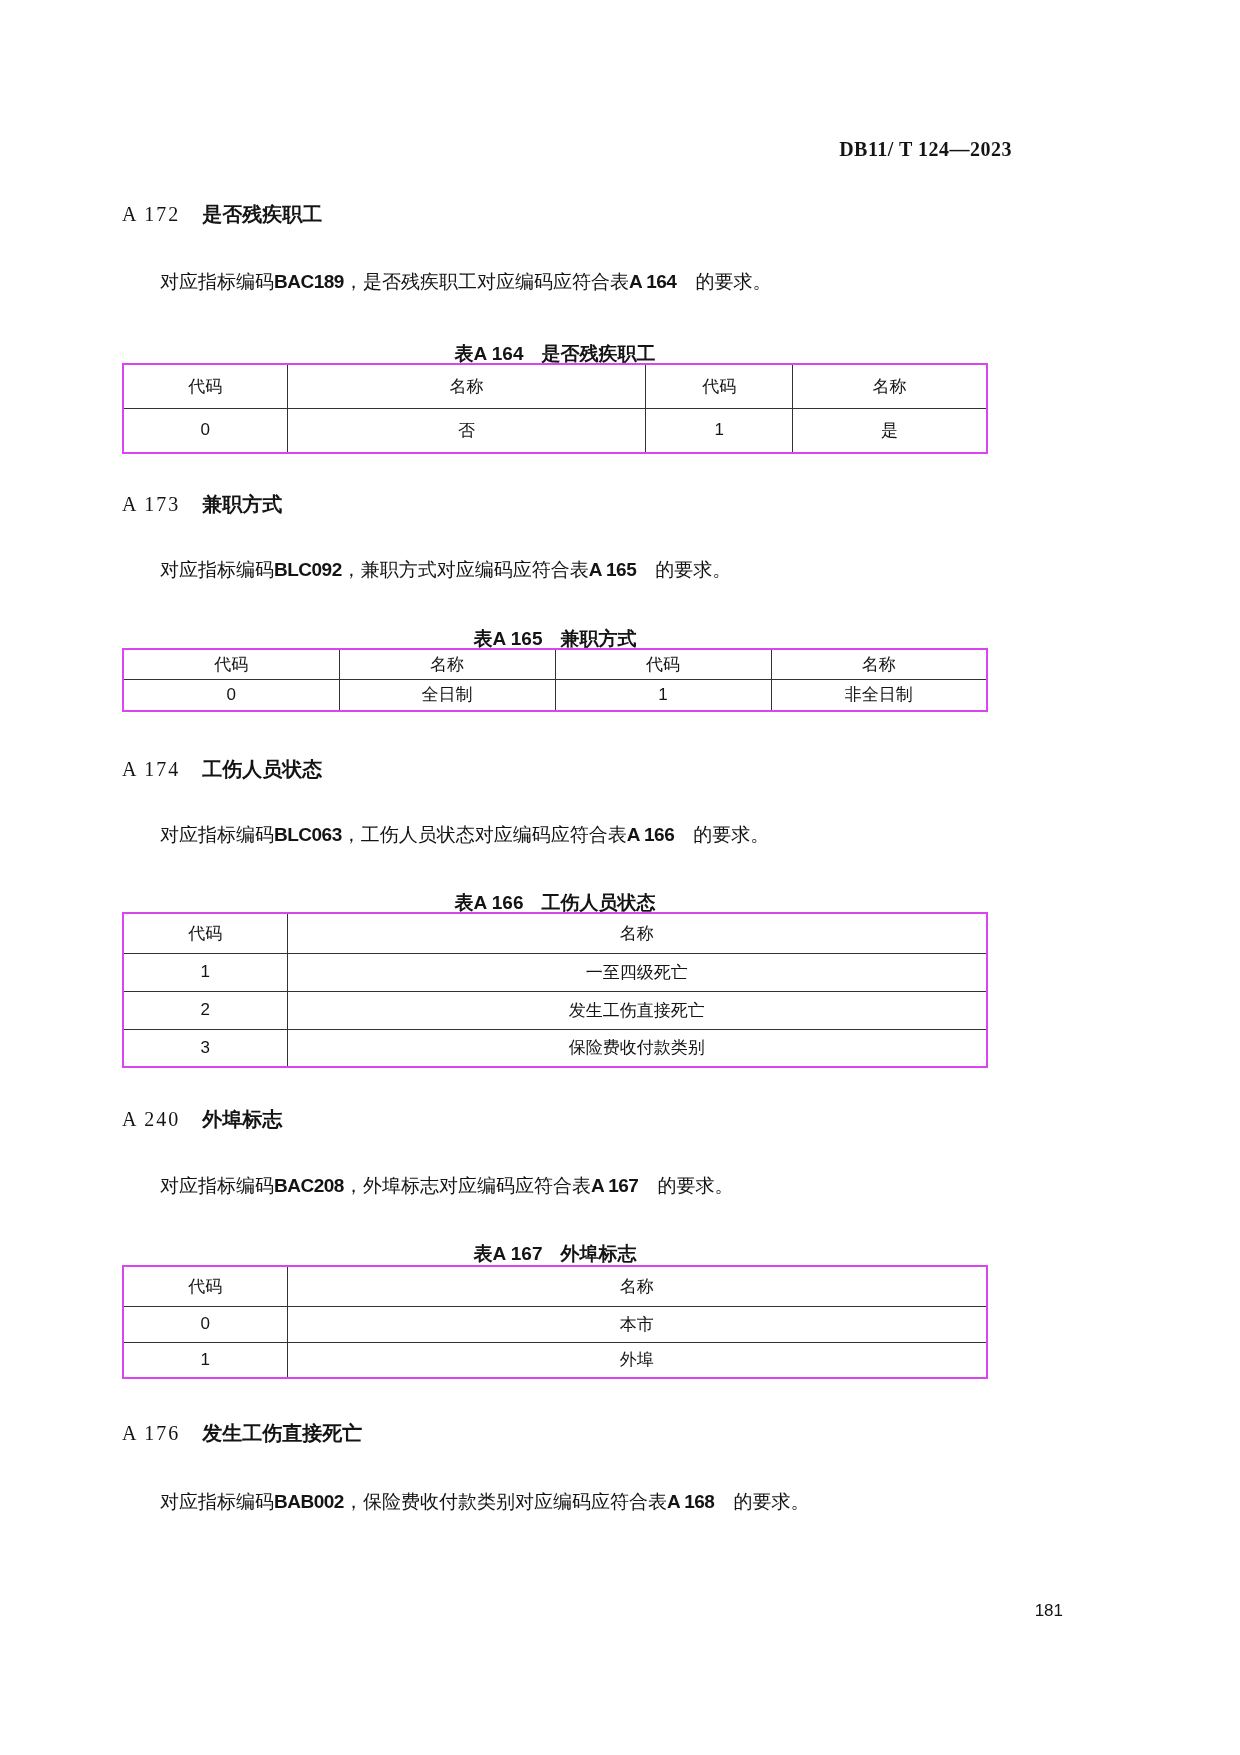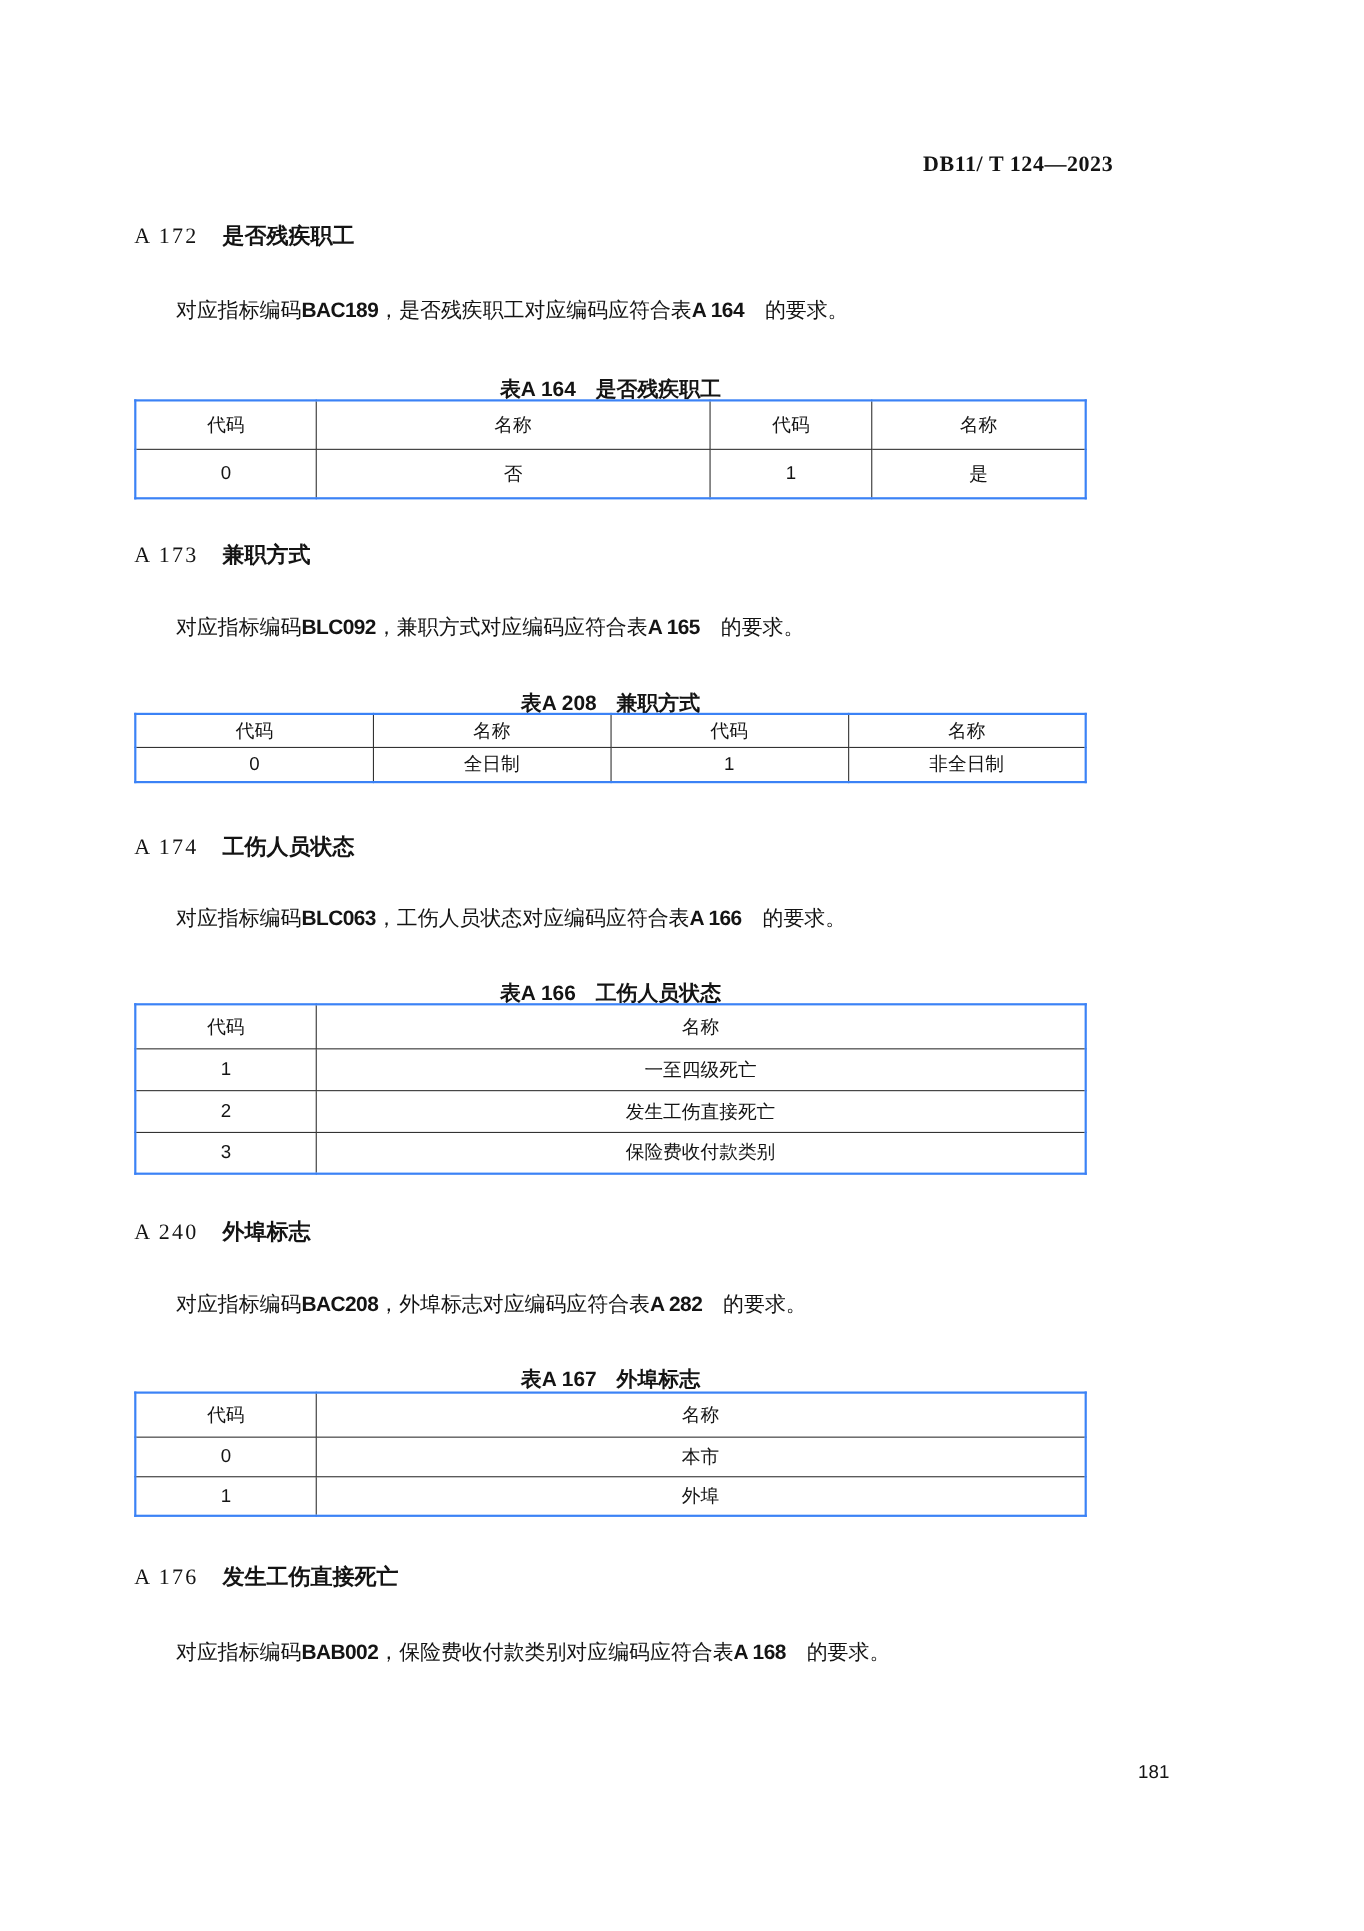--- a/index.html
+++ b/index.html
@@ -53,21 +53,21 @@
     font-size: 19px;
     white-space: nowrap;
     margin-top: 20px;
   }
   .tbl-title .lbl { margin-right: 18px; }
 
   table.tbl {
     position: absolute;
     left: 122px; width: 866px;
     border-collapse: collapse;
-    border: 2px solid #3b82f6;
+    border: 2px solid #d946ef;
     table-layout: fixed;
   }
   table.tbl th, table.tbl td {
     border: 1px solid #333333;
     text-align: center;
     vertical-align: middle;
     font-weight: normal;
     font-size: 17px;
     padding: 0;
   }
@@ -134,21 +134,21 @@
   </tbody>
 </table>
 
 <div class="abs heading" style="top:491px">
   <span class="num">A 173</span><span class="ttl">兼职方式</span>
 </div>
 <div class="abs para" style="top:557px">
   <span>对应指标编码</span><span class="code">BLC092</span><span>，兼职方式对应编码应符合表</span><span class="ref">A 165</span><span>　的要求。</span>
 </div>
 <div class="abs tbl-title" style="top:606px">
-  <span class="lbl">表A 208</span><span>兼职方式</span>
+  <span class="lbl">表A 165</span><span>兼职方式</span>
 </div>
 <table class="tbl tbl-a165">
   <colgroup>
       <col style="width:25%">
       <col style="width:25%">
       <col style="width:25%">
       <col style="width:25%">
     </colgroup>
   <thead>
     <tr>
@@ -201,21 +201,21 @@
       <td class="num">3</td>
       <td>保险费收付款类别</td>
     </tr>
   </tbody>
 </table>
 
 <div class="abs heading" style="top:1106px">
   <span class="num">A 240</span><span class="ttl">外埠标志</span>
 </div>
 <div class="abs para" style="top:1173px">
-  <span>对应指标编码</span><span class="code">BAC208</span><span>，外埠标志对应编码应符合表</span><span class="ref">A 282</span><span>　的要求。</span>
+  <span>对应指标编码</span><span class="code">BAC208</span><span>，外埠标志对应编码应符合表</span><span class="ref">A 167</span><span>　的要求。</span>
 </div>
 <div class="abs tbl-title" style="top:1221px">
   <span class="lbl">表A 167</span><span>外埠标志</span>
 </div>
 <table class="tbl tbl-a167">
   <colgroup>
       <col style="width:19%">
       <col style="width:81%">
     </colgroup>
   <thead>

